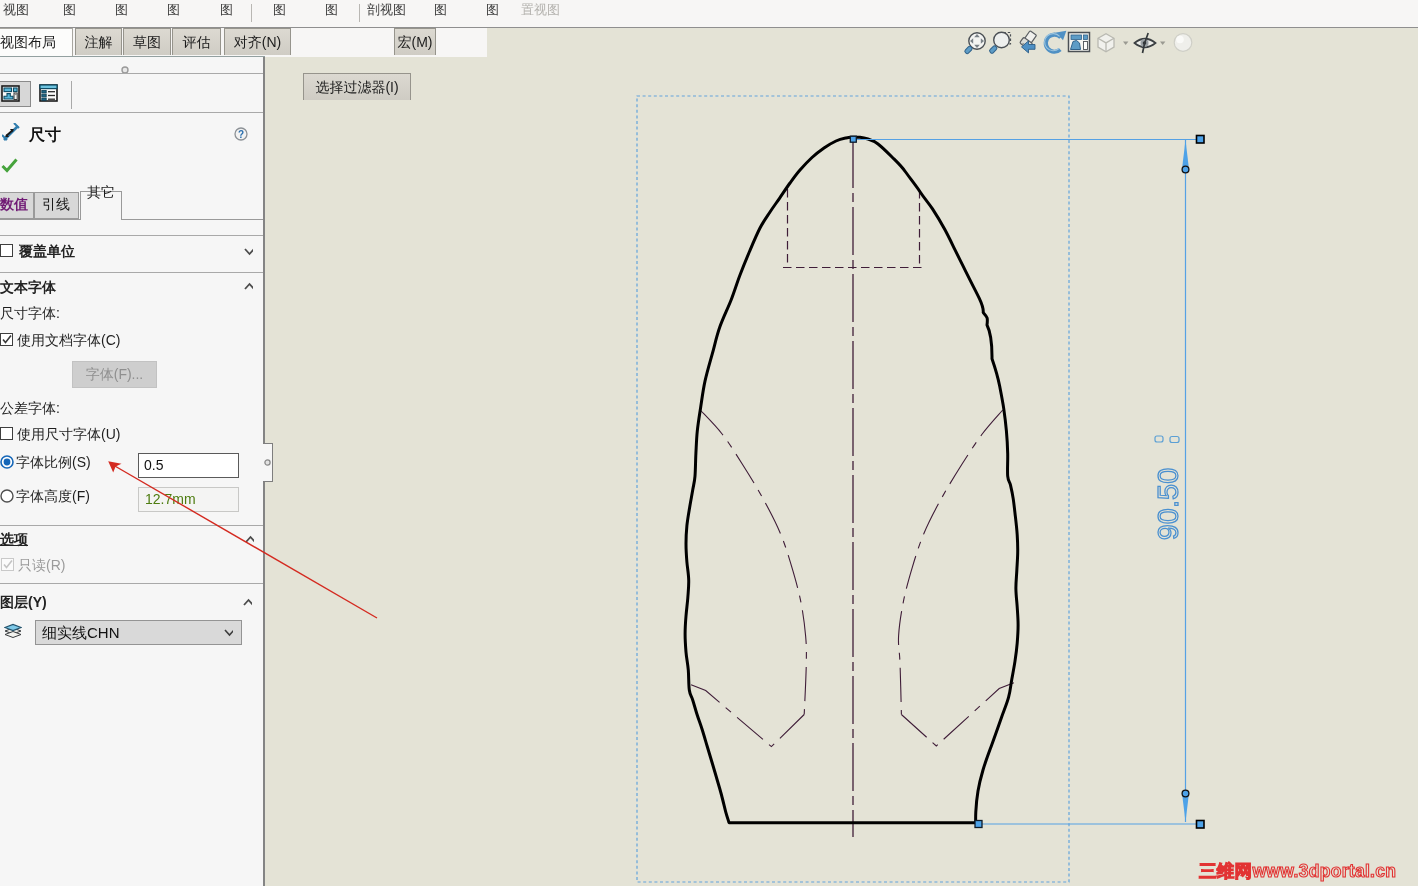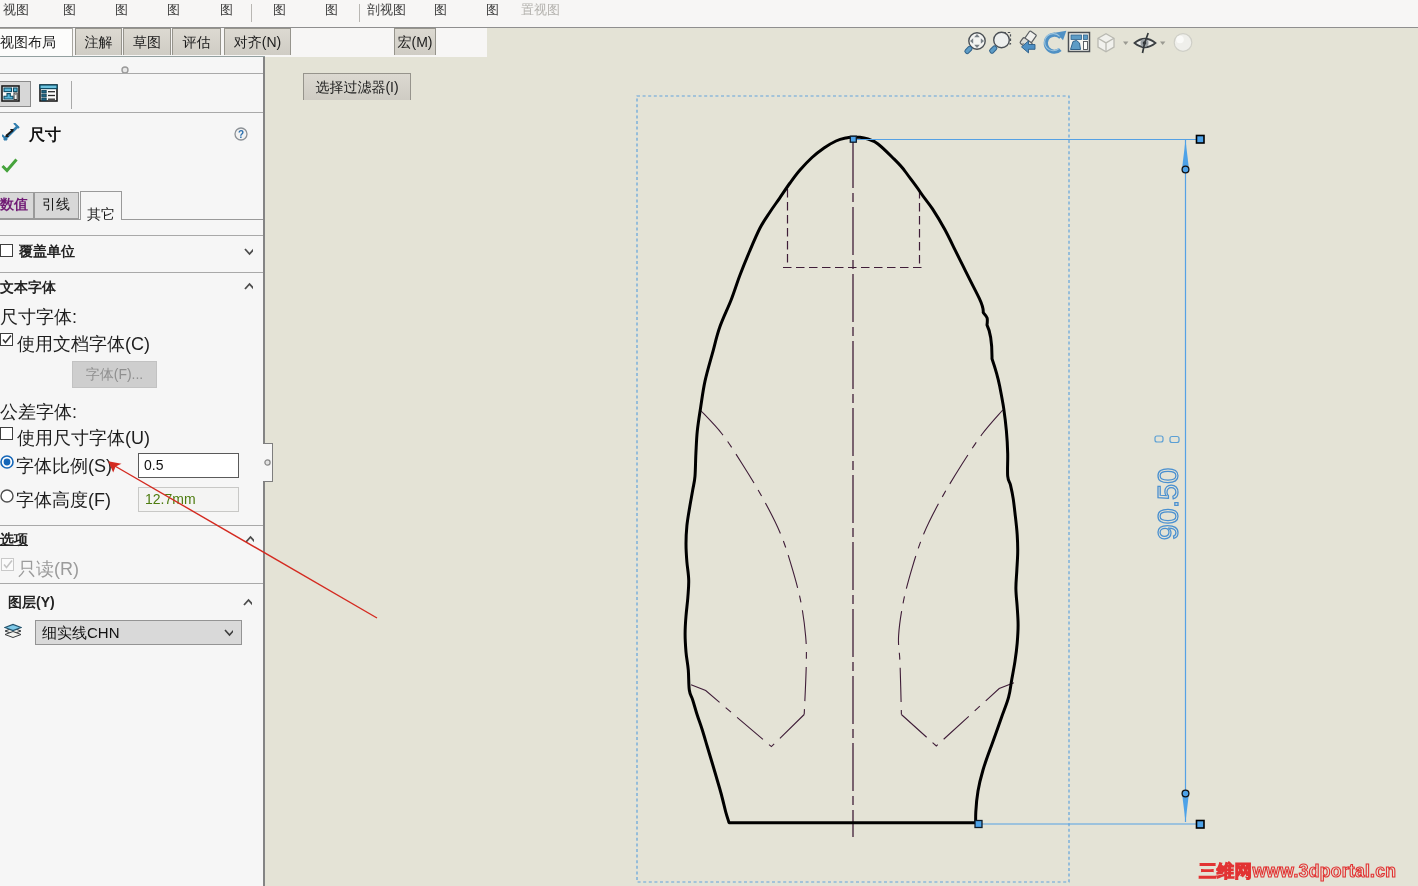--- a/index.html
+++ b/index.html
@@ -12,21 +12,21 @@
   .msep{position:absolute;top:4px;height:18px;width:1px;background:#b9b7b3;}
   
   #tabrow{position:absolute;left:0;top:28px;width:487px;height:29px;background:#f7f6f5;}
   .rtab{position:absolute;top:0;height:27px;line-height:27px;text-align:center;font-size:14px;color:#1c1c1c;background:linear-gradient(#dcd9d1,#cfccc4);border:1px solid #96948c;border-bottom:none;box-sizing:border-box;}
   .rtab.active{background:#fbfbfa;border:1px solid #a8a6a0;border-left:none;border-bottom:none;text-align:left;}
   
   #panel{position:absolute;left:0;top:57px;width:263px;height:829px;background:#f6f6f6;border-right:2px solid #848484;box-sizing:content-box;}
   .hline{position:absolute;height:1px;background:#a9a9a9;}
   .cjk{white-space:nowrap;}
   .sechead{position:absolute;font-size:14px;font-weight:bold;color:#232323;white-space:nowrap;}
-  .lbl{position:absolute;font-size:18px;color:#1e1e1e;white-space:nowrap;}
+  .lbl{position:absolute;font-size:14px;color:#1e1e1e;white-space:nowrap;}
   .chev{position:absolute;width:9px;height:9px;}
 </style>
 </head>
 <body>
 <div id="root">
   <div id="menurow">
     <span class="mi" style="left:3px">视图</span>
     <span class="mi" style="left:63px">图</span>
     <span class="mi" style="left:115px">图</span>
     <span class="mi" style="left:167px">图</span>
@@ -158,21 +158,21 @@
     <svg class="abs" style="left:1px;top:101px" width="17" height="15" viewBox="0 0 17 15">
         <path d="M1.5,8 L6,12.5 L15.5,1.5" fill="none" stroke="#46a33c" stroke-width="3"></path>
       </svg>
 
     <div class="abs" style="left:-4px;top:135px;width:38px;height:27px;background:#d8d8d8;border:1px solid #9a9a9a;box-sizing:border-box;"></div>
     <div class="abs" style="left:34px;top:135px;width:45px;height:27px;background:#d8d8d8;border:1px solid #9a9a9a;box-sizing:border-box;"></div>
     <div class="hline" style="left:0;top:162px;width:263px;background:#9a9a9a;"></div>
     <div class="abs" style="left:80px;top:134px;width:42px;height:29px;background:#f6f6f6;border:1px solid #9a9a9a;border-bottom:none;box-sizing:border-box;"></div>
     <div class="abs cjk" style="left:0px;top:139px;font-size:14px;color:#701a75;font-weight:bold;">数值</div>
     <div class="abs cjk" style="left:42px;top:139px;font-size:14px;color:#1a1a1a;">引线</div>
-    <div class="abs cjk" style="left:87px;top:149px;font-size:14px;color:#1a1a1a;">其它</div>
+    <div class="abs cjk" style="left:87px;top:127px;font-size:14px;color:#1a1a1a;">其它</div>
     <div class="hline" style="left:0;top:178px;width:263px;"></div>
 
     <div class="abs" style="left:0px;top:187px;width:13px;height:13px;background:#fff;border:1.5px solid #3e3e3e;box-sizing:border-box;"></div>
     <div class="sechead" style="left:19px;top:186px;">覆盖单位</div>
     <svg class="chev" style="left:244px;top:190px" width="11" height="9">
         <path d="M1,2 L5.5,7 L10,2" fill="none" stroke="#4c4c4c" stroke-width="1.8"></path>
       </svg>
     <div class="hline" style="left:0;top:215px;width:263px;"></div>
 
     <div class="sechead" style="left:0px;top:222px;">文本字体</div>
@@ -207,21 +207,21 @@
     <svg class="chev" style="left:245px;top:478px" width="11" height="9">
         <path d="M1,7 L5.5,2 L10,7" fill="none" stroke="#4c4c4c" stroke-width="1.8"></path>
       </svg>
     <div class="abs" style="left:1px;top:501px;width:13px;height:13px;background:#fbfbfb;border:1.2px solid #c9c9c9;box-sizing:border-box;"></div>
     <svg class="abs" style="left:2px;top:502px" width="12" height="11">
         <path d="M2,5.5 L4.5,8.5 L10,1.5" fill="none" stroke="#c4c4c4" stroke-width="1.6"></path>
       </svg>
     <div class="lbl" style="left:18px;top:500px;color:#9b9b9b;">只读(R)</div>
     <div class="hline" style="left:0;top:526px;width:263px;"></div>
 
-    <div class="sechead" style="left:0px;top:537px;padding-left:8px;">图层(Y)</div>
+    <div class="sechead" style="left:0px;top:537px;">图层(Y)</div>
     <svg class="chev" style="left:243px;top:541px" width="11" height="9">
         <path d="M1,7 L5.5,2 L10,7" fill="none" stroke="#4c4c4c" stroke-width="1.8"></path>
       </svg>
     <svg class="abs" style="left:4px;top:565px" width="18" height="17" viewBox="0 0 18 17">
       <path d="M1,9 L9,12 L17,9 L9,6 Z" fill="#e8e8e4" stroke="#3a3d40" stroke-width="1"></path>
       <path d="M1,11.5 L9,14.5 L17,11.5 L9,8.5 Z" fill="#f2f2ee" stroke="#3a3d40" stroke-width="1" transform="translate(0,1)"></path>
       <path d="M1,6.5 L9,9.5 L17,6.5 L9,3.5 Z" fill="#7ec9e8" stroke="#24546e" stroke-width="1.2" transform="translate(0,-1)"></path>
     </svg>
     <div class="abs" style="left:35px;top:563px;width:207px;height:25px;background:#d9d9d9;border:1px solid #949494;box-sizing:border-box;font-size:15px;color:#111;line-height:23px;padding-left:6px;">细实线CHN</div>
     <svg class="chev" style="left:224px;top:571px" width="11" height="9">

